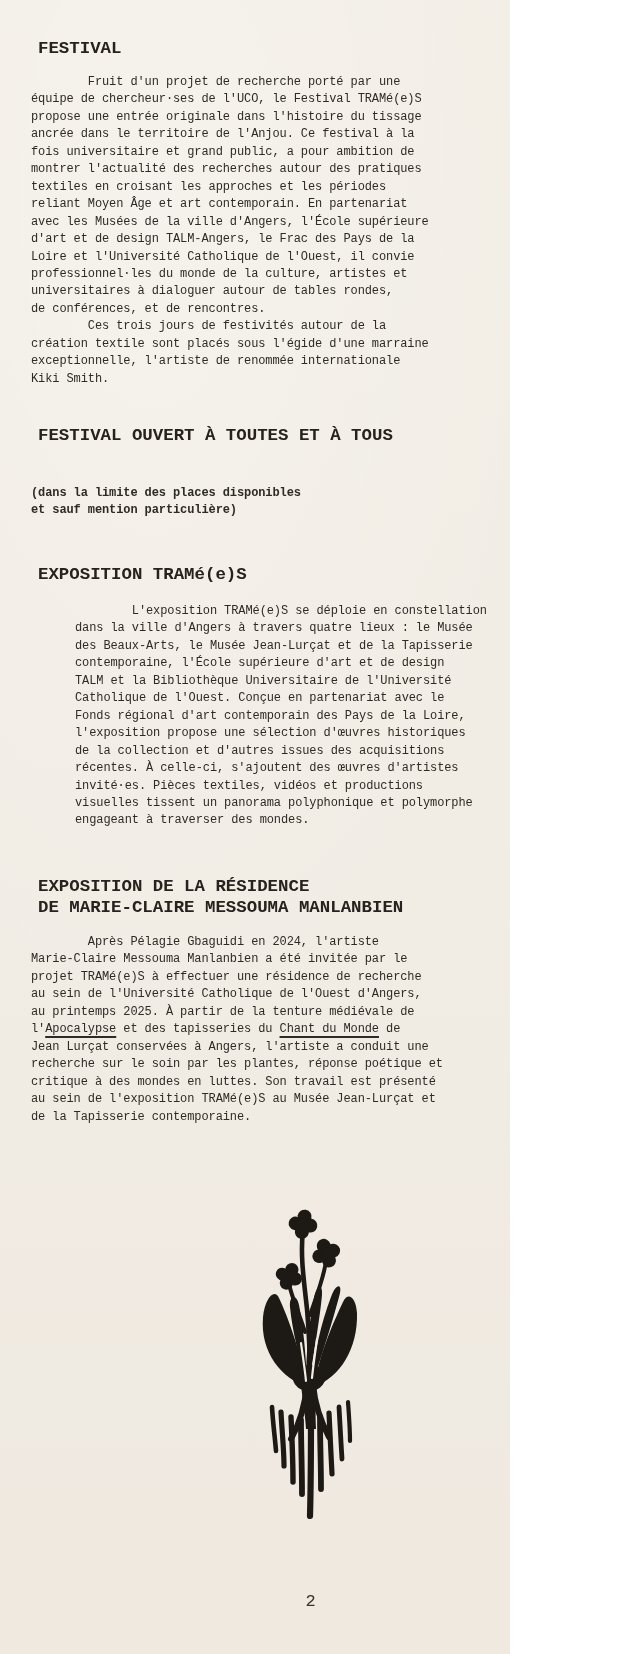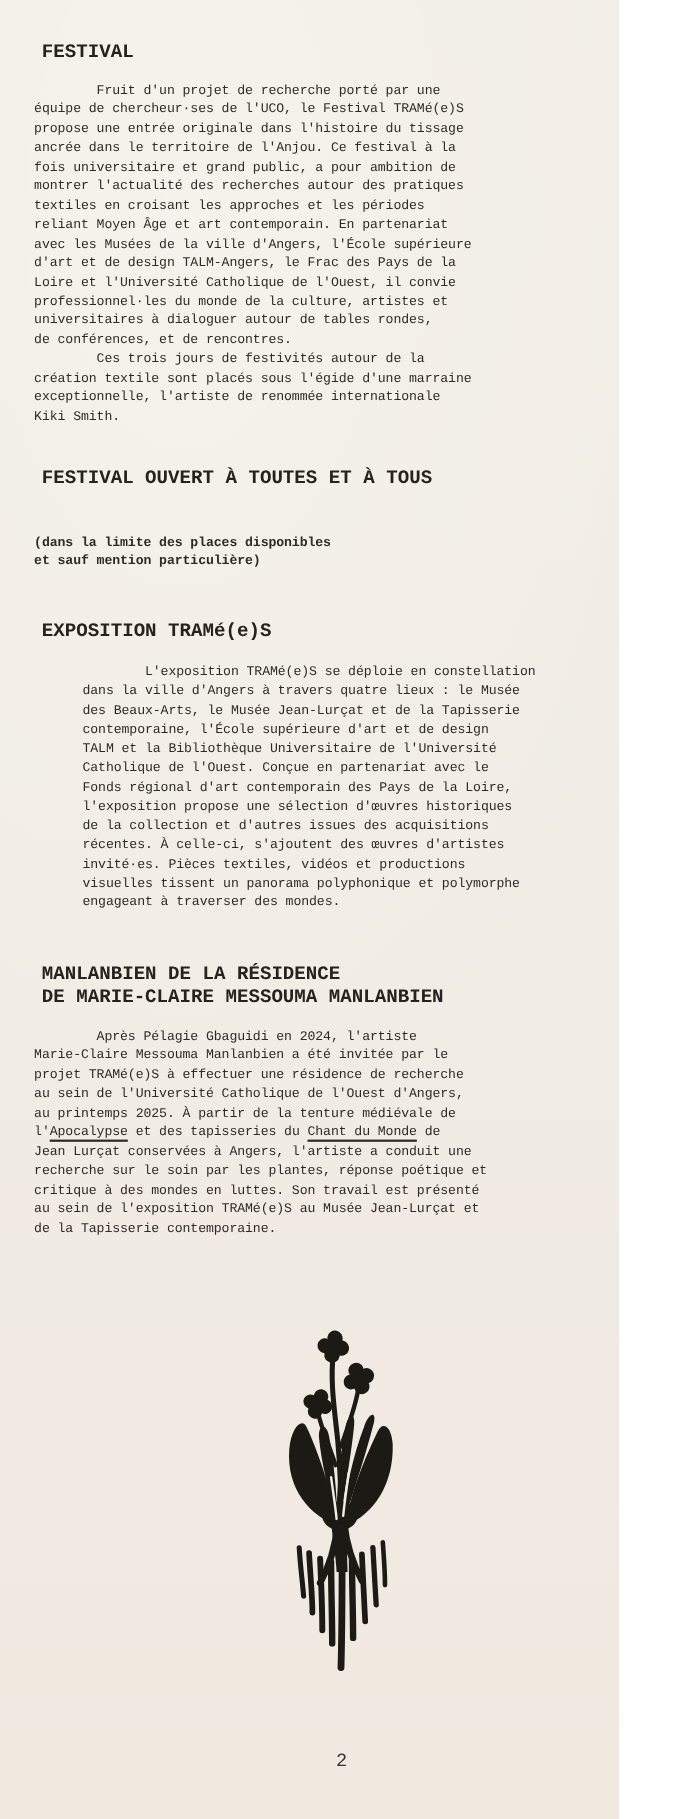--- a/index.html
+++ b/index.html
@@ -1,21 +1,21 @@
 <!DOCTYPE html>
 <html lang="fr"><head>
 <meta charset="utf-8">
 <style>
   html,body{margin:0;padding:0;}
   body{
     width:621px;height:1654px;
     font-family:"Liberation Mono","DejaVu Sans Mono",monospace;
   }
   .page{
-    position:relative;width:563px;height:1654px;overflow:hidden;
+    position:relative;width:510px;height:1654px;overflow:hidden;
     background:
       radial-gradient(140% 90% at 30% 12%, rgba(255,255,255,.28), rgba(255,255,255,0) 60%),
       linear-gradient(180deg,#f2eee6 0%,#f1ece4 55%,#efe9e0 100%);
     color:#2e2a25;
   }
   .block{position:absolute;white-space:pre;}
   .body-text{
     left:31px;
     font-size:12px;line-height:17.45px;letter-spacing:-0.1px;
     color:#2e2a25;
@@ -57,21 +57,21 @@
   <div class="block body-text" id="p-festival"><div class="line">        Fruit d'un projet de recherche porté par une</div><div class="line">équipe de chercheur·ses de l'UCO, le Festival TRAMé(e)S</div><div class="line">propose une entrée originale dans l'histoire du tissage</div><div class="line">ancrée dans le territoire de l'Anjou. Ce festival à la</div><div class="line">fois universitaire et grand public, a pour ambition de</div><div class="line">montrer l'actualité des recherches autour des pratiques</div><div class="line">textiles en croisant les approches et les périodes</div><div class="line">reliant Moyen Âge et art contemporain. En partenariat</div><div class="line">avec les Musées de la ville d'Angers, l'École supérieure</div><div class="line">d'art et de design TALM-Angers, le Frac des Pays de la</div><div class="line">Loire et l'Université Catholique de l'Ouest, il convie</div><div class="line">professionnel·les du monde de la culture, artistes et</div><div class="line">universitaires à dialoguer autour de tables rondes,</div><div class="line">de conférences, et de rencontres.</div><div class="line">        Ces trois jours de festivités autour de la</div><div class="line">création textile sont placés sous l'égide d'une marraine</div><div class="line">exceptionnelle, l'artiste de renommée internationale</div><div class="line">Kiki Smith.</div></div>
 
   <div class="block heading" id="h-open"><div class="line">FESTIVAL OUVERT À TOUTES ET À TOUS</div></div>
 
   <div class="block body-text" id="p-note"><div class="line">(dans la limite des places disponibles</div><div class="line">et sauf mention particulière)</div></div>
 
   <div class="block heading" id="h-expo"><div class="line">EXPOSITION TRAMé(e)S</div></div>
 
   <div class="block body-text" id="p-expo"><div class="line">        L'exposition TRAMé(e)S se déploie en constellation</div><div class="line">dans la ville d'Angers à travers quatre lieux : le Musée</div><div class="line">des Beaux-Arts, le Musée Jean-Lurçat et de la Tapisserie</div><div class="line">contemporaine, l'École supérieure d'art et de design</div><div class="line">TALM et la Bibliothèque Universitaire de l'Université</div><div class="line">Catholique de l'Ouest. Conçue en partenariat avec le</div><div class="line">Fonds régional d'art contemporain des Pays de la Loire,</div><div class="line">l'exposition propose une sélection d'œuvres historiques</div><div class="line">de la collection et d'autres issues des acquisitions</div><div class="line">récentes. À celle-ci, s'ajoutent des œuvres d'artistes</div><div class="line">invité·es. Pièces textiles, vidéos et productions</div><div class="line">visuelles tissent un panorama polyphonique et polymorphe</div><div class="line">engageant à traverser des mondes.</div></div>
 
-  <div class="block heading" id="h-resti"><div class="line">MANLANBIEN DE LA RÉSIDENCE</div><div class="line">DE MARIE-CLAIRE MESSOUMA MANLANBIEN</div></div>
+  <div class="block heading" id="h-resti"><div class="line">EXPOSITION DE LA RÉSIDENCE</div><div class="line">DE MARIE-CLAIRE MESSOUMA MANLANBIEN</div></div>
 
   <div class="block body-text" id="p-resti"><div class="line">        Après Pélagie Gbaguidi en 2024, l'artiste</div><div class="line">Marie-Claire Messouma Manlanbien a été invitée par le</div><div class="line">projet TRAMé(e)S à effectuer une résidence de recherche</div><div class="line">au sein de l'Université Catholique de l'Ouest d'Angers,</div><div class="line">au printemps 2025. À partir de la tenture médiévale de</div><div class="line">l'<span class="u">Apocalypse</span> et des tapisseries du <span class="u">Chant du Monde</span> de</div><div class="line">Jean Lurçat conservées à Angers, l'artiste a conduit une</div><div class="line">recherche sur le soin par les plantes, réponse poétique et</div><div class="line">critique à des mondes en luttes. Son travail est présenté</div><div class="line">au sein de l'exposition TRAMé(e)S au Musée Jean-Lurçat et</div><div class="line">de la Tapisserie contemporaine.</div></div>
 
   <svg class="illustration" viewBox="0 0 120 380" xmlns="http://www.w3.org/2000/svg" aria-hidden="true">
     <g fill="#1d1915" stroke="none">
 
       <g transform="translate(53,79) rotate(12)">
         <circle cx="0" cy="-7.5" r="7"></circle>
           <circle cx="7.5" cy="0" r="7"></circle>
         <circle cx="-7.5" cy="1" r="6.8"></circle>

